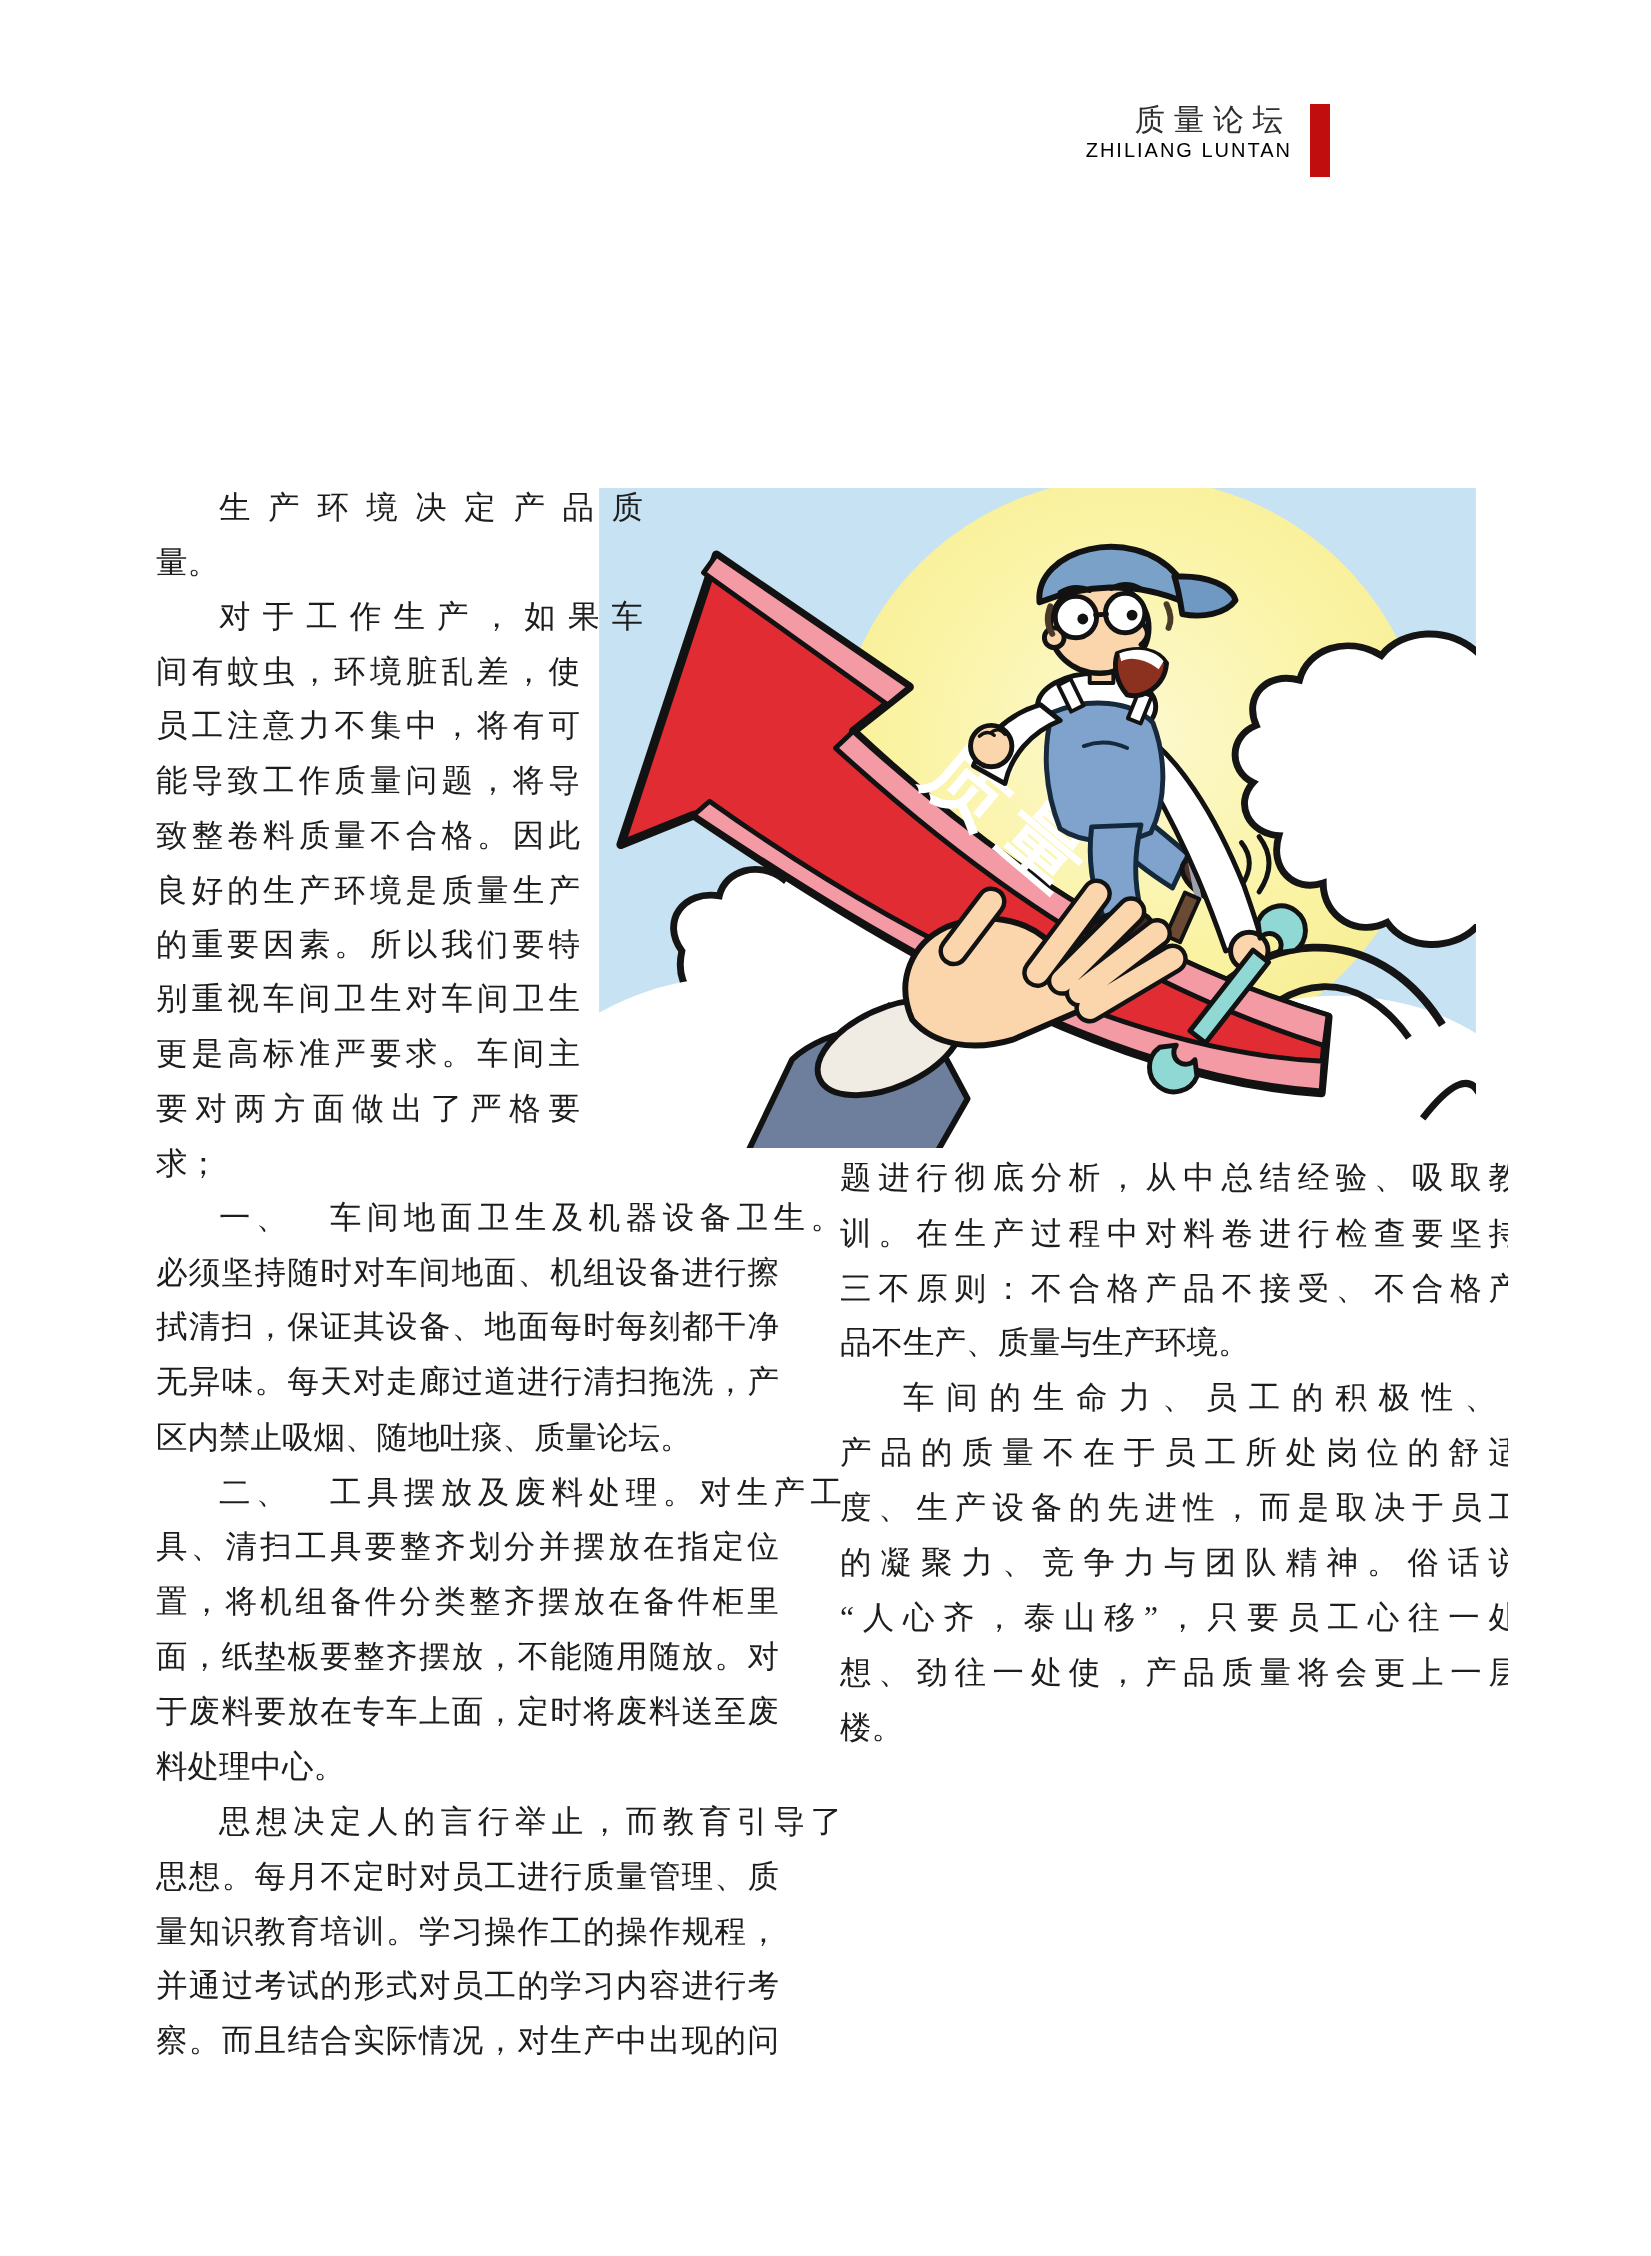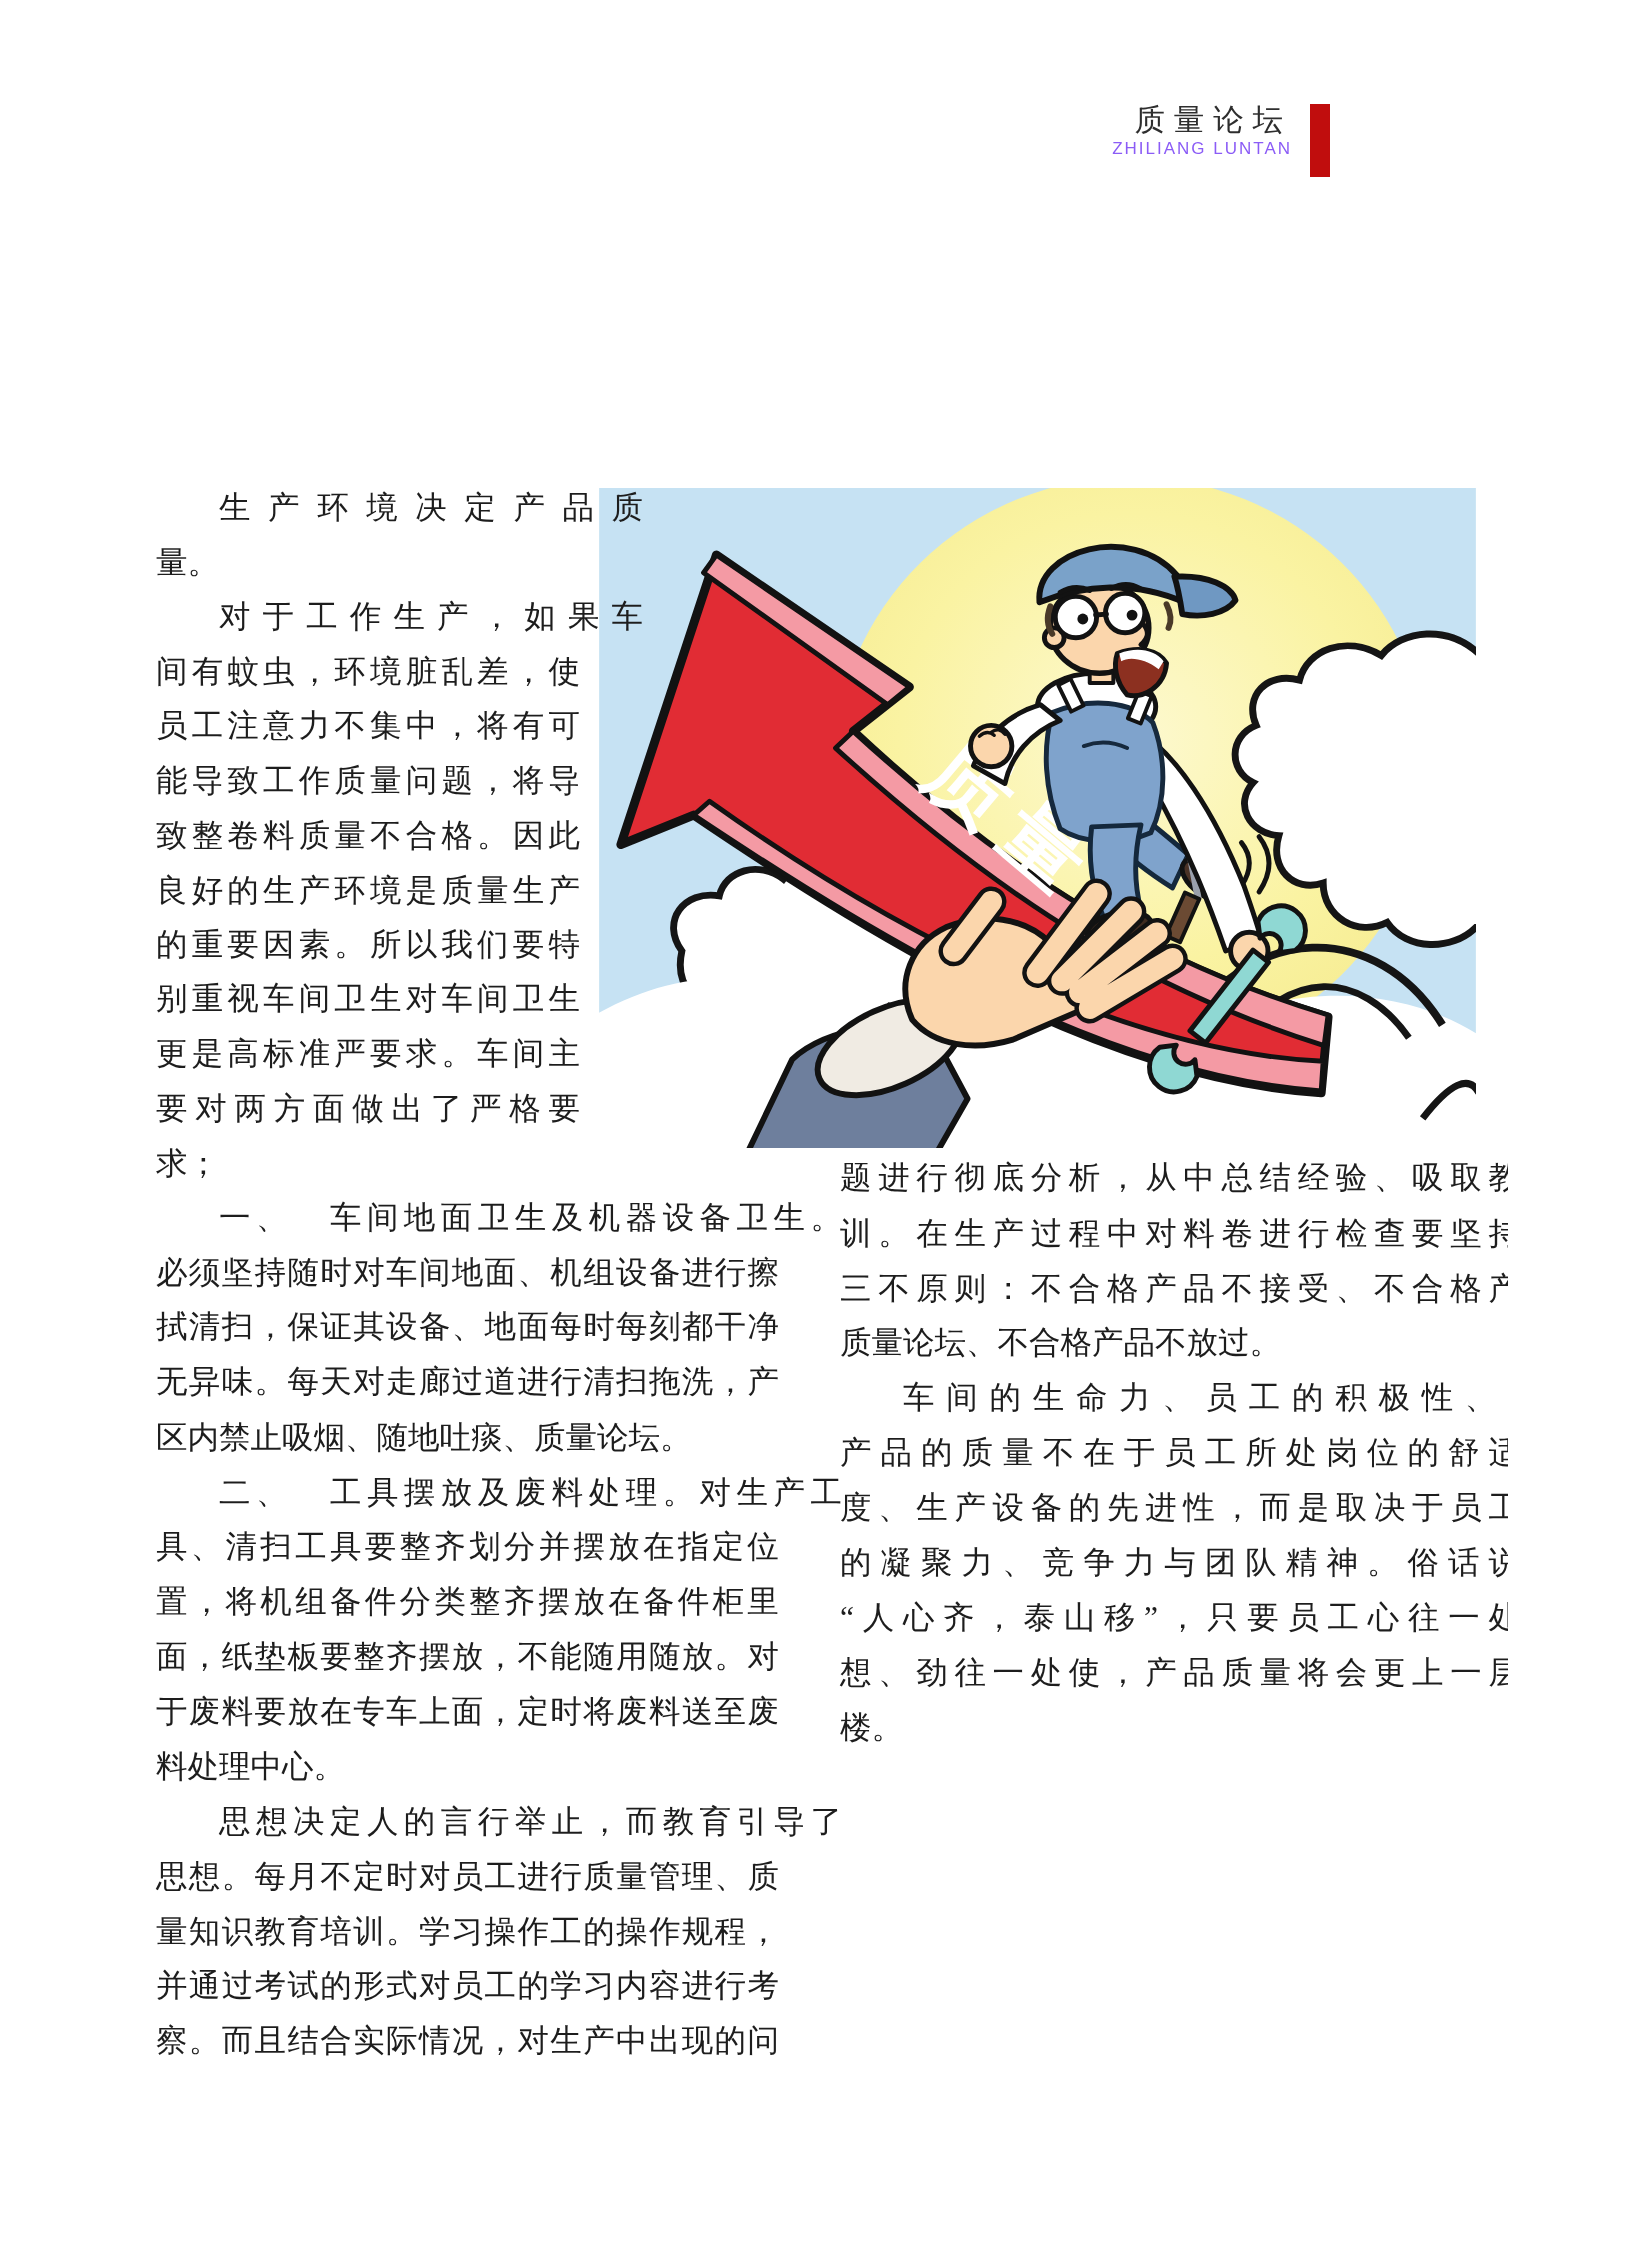--- a/index.html
+++ b/index.html
@@ -1,21 +1,21 @@
 <!DOCTYPE html>
 <html><head>
 <meta charset="utf-8">
 <style>
   html,body{margin:0;padding:0;background:#ffffff;}
   #page{position:relative;width:1508px;height:2257px;background:#ffffff;overflow:hidden;
         font-family:"Liberation Serif","DejaVu Serif",serif;color:#1f1f1f;}
 
   
   .hdr-cn{position:absolute;top:100px;right:216px;font-size:30.5px;letter-spacing:8.9px;color:#2e2e2e;}
-  .hdr-en{position:absolute;top:139px;right:216px;font-size:17px;letter-spacing:2px;color:#8b5cf6;
+  .hdr-en{position:absolute;top:139px;right:216px;font-size:20px;letter-spacing:2px;color:#000000;
           font-family:"Liberation Sans","DejaVu Sans",sans-serif;}
   .hdr-bar{position:absolute;top:104px;right:178px;width:19.7px;height:73px;}
 
   
   .title{position:absolute;top:329px;left:0;width:1652px;text-align:center;
          font-size:77px;font-weight:bold;letter-spacing:3px;
          font-family:"Liberation Sans","DejaVu Sans",sans-serif;}
 
   
   .ln{position:absolute;font-size:31.5px;line-height:43px;white-space:pre;color:#1d1d1d;}
@@ -171,21 +171,21 @@
   <div class="ln col-l2" style="top:1745px">料处理中心。</div>
   <div class="ln col-l2 fill indent" style="top:1800px"><span>思</span><span>想</span><span>决</span><span>定</span><span>人</span><span>的</span><span>言</span><span>行</span><span>举</span><span>止</span><span>，</span><span>而</span><span>教</span><span>育</span><span>引</span><span>导</span><span>了</span></div>
   <div class="ln col-l2 fill" style="top:1855px"><span>思</span><span>想</span><span>。</span><span>每</span><span>月</span><span>不</span><span>定</span><span>时</span><span>对</span><span>员</span><span>工</span><span>进</span><span>行</span><span>质</span><span>量</span><span>管</span><span>理</span><span>、</span><span>质</span></div>
   <div class="ln col-l2 fill" style="top:1910px"><span>量</span><span>知</span><span>识</span><span>教</span><span>育</span><span>培</span><span>训</span><span>。</span><span>学</span><span>习</span><span>操</span><span>作</span><span>工</span><span>的</span><span>操</span><span>作</span><span>规</span><span>程</span><span>，</span></div>
   <div class="ln col-l2 fill" style="top:1964px"><span>并</span><span>通</span><span>过</span><span>考</span><span>试</span><span>的</span><span>形</span><span>式</span><span>对</span><span>员</span><span>工</span><span>的</span><span>学</span><span>习</span><span>内</span><span>容</span><span>进</span><span>行</span><span>考</span></div>
   <div class="ln col-l2 fill" style="top:2019px"><span>察</span><span>。</span><span>而</span><span>且</span><span>结</span><span>合</span><span>实</span><span>际</span><span>情</span><span>况</span><span>，</span><span>对</span><span>生</span><span>产</span><span>中</span><span>出</span><span>现</span><span>的</span><span>问</span></div>
 
   <div class="ln col-r fill" style="top:1156px"><span>题</span><span>进</span><span>行</span><span>彻</span><span>底</span><span>分</span><span>析</span><span>，</span><span>从</span><span>中</span><span>总</span><span>结</span><span>经</span><span>验</span><span>、</span><span>吸</span><span>取</span><span>教</span></div>
   <div class="ln col-r fill" style="top:1212px"><span>训</span><span>。</span><span>在</span><span>生</span><span>产</span><span>过</span><span>程</span><span>中</span><span>对</span><span>料</span><span>卷</span><span>进</span><span>行</span><span>检</span><span>查</span><span>要</span><span>坚</span><span>持</span></div>
   <div class="ln col-r fill" style="top:1267px"><span>三</span><span>不</span><span>原</span><span>则</span><span>：</span><span>不</span><span>合</span><span>格</span><span>产</span><span>品</span><span>不</span><span>接</span><span>受</span><span>、</span><span>不</span><span>合</span><span>格</span><span>产</span></div>
-  <div class="ln col-r" style="top:1321px">质量论坛、不合格产品不放过。</div>
+  <div class="ln col-r" style="top:1321px">品不生产、质量与生产环境。</div>
   <div class="ln col-r fill indent" style="top:1376px"><span>车</span><span>间</span><span>的</span><span>生</span><span>命</span><span>力</span><span>、</span><span>员</span><span>工</span><span>的</span><span>积</span><span>极</span><span>性</span><span>、</span><span>生</span><span>产</span></div>
   <div class="ln col-r fill" style="top:1431px"><span>产</span><span>品</span><span>的</span><span>质</span><span>量</span><span>不</span><span>在</span><span>于</span><span>员</span><span>工</span><span>所</span><span>处</span><span>岗</span><span>位</span><span>的</span><span>舒</span><span>适</span></div>
   <div class="ln col-r fill" style="top:1486px"><span>度</span><span>、</span><span>生</span><span>产</span><span>设</span><span>备</span><span>的</span><span>先</span><span>进</span><span>性</span><span>，</span><span>而</span><span>是</span><span>取</span><span>决</span><span>于</span><span>员</span><span>工</span></div>
   <div class="ln col-r fill" style="top:1541px"><span>的</span><span>凝</span><span>聚</span><span>力</span><span>、</span><span>竞</span><span>争</span><span>力</span><span>与</span><span>团</span><span>队</span><span>精</span><span>神</span><span>。</span><span>俗</span><span>话</span><span>说</span></div>
   <div class="ln col-r fill" style="top:1596px"><span>“</span><span>人</span><span>心</span><span>齐</span><span>，</span><span>泰</span><span>山</span><span>移</span><span>”</span><span>，</span><span>只</span><span>要</span><span>员</span><span>工</span><span>心</span><span>往</span><span>一</span><span>处</span></div>
   <div class="ln col-r fill" style="top:1651px"><span>想</span><span>、</span><span>劲</span><span>往</span><span>一</span><span>处</span><span>使</span><span>，</span><span>产</span><span>品</span><span>质</span><span>量</span><span>将</span><span>会</span><span>更</span><span>上</span><span>一</span><span>层</span></div>
   <div class="ln col-r" style="top:1706px">楼。</div>
 
 
   <div class="pageno">– 16 –</div>

